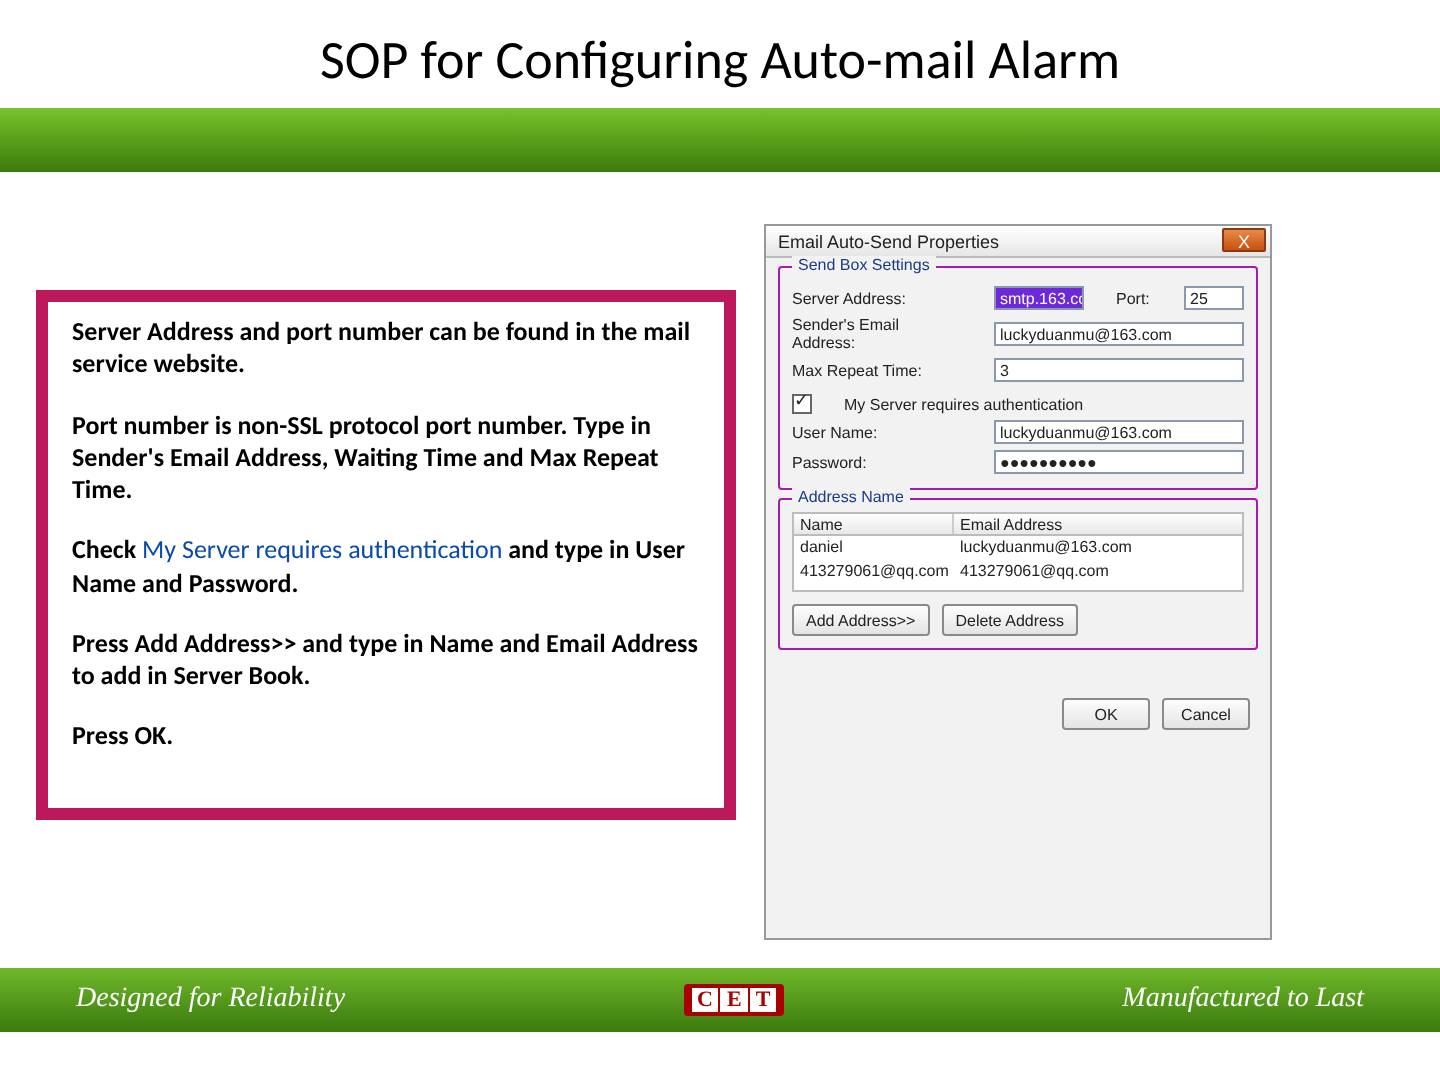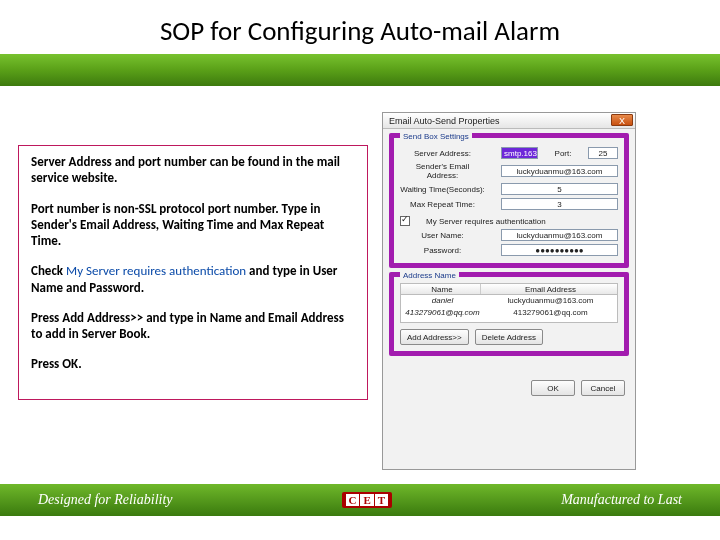--- a/index.html
+++ b/index.html
@@ -22,21 +22,21 @@
     font-size: 27px;
     color: #000000;
     font-weight: 400;
   }
   .left-text {
     position: absolute;
     top: 145px; left: 18px; width: 350px;
     font-size: 13px;
     line-height: 1.25;
     color: #000;
-    border: 1px solid #be185d;
+    border: 6px solid #be185d;
     padding: 8px 12px 12px;
   }
   .left-text p { margin-bottom: 14px; }
   .blue { color: #0a4aa8; }
   .dialog {
     position: absolute;
     top: 112px; left: 382px; width: 254px; height: 358px;
     background: #f2f2f2;
     border: 1px solid #999;
     font-family: "Segoe UI", Tahoma, sans-serif;
@@ -54,25 +54,24 @@
   .close-btn {
     position: absolute; right: 2px; top: 1px;
     width: 22px; height: 12px;
     background: linear-gradient(to bottom, #e88a4a, #c85010);
     color: #fff; font-size: 9px; text-align: center;
     line-height: 12px; border: 1px solid #8a3a10;
     border-radius: 1px;
   }
   .group {
     margin: 4px 6px 2px;
-    border: 5px solid #a21caf;
+    border: 1px solid #a21caf;
     border-radius: 2px;
     padding: 6px 6px 4px;
     position: relative;
-    text-align: center;
   }
   .group-title {
     position: absolute; top: -6px; left: 6px;
     background: #f2f2f2;
     padding: 0 3px;
     color: #1a3a8a;
     font-size: 8px;
   }
   .row { display: flex; align-items: center; margin: 3px 0; gap: 16px; }
   .lbl { width: 85px; }
@@ -89,21 +88,21 @@
   }
   .input.sel { background: #6d28d9; color: #fff; }
   .input.sm { width: 30px; flex: none; }
   .chk { width: 10px; height: 10px; border: 1px solid #666; display: inline-block; background: #fff; position: relative; }
   .chk.on::after { content: "✓"; position: absolute; top: -3px; left: 0; font-size: 9px; }
   .table-head { display: flex; background: linear-gradient(#fff,#e8e8e8); border: 1px solid #bcbcbc; height: 12px; line-height: 11px; }
   .th1 { width: 80px; border-right: 1px solid #ccc; padding-left: 3px; }
   .th2 { flex: 1; padding-left: 3px; }
   .table-body { background: #fff; border: 1px solid #bcbcbc; border-top: none; height: 28px; }
   .trow { display: flex; height: 12px; line-height: 11px; }
-  .td1 { width: 80px; padding-left: 3px; font-style: italic; }
+  .td1 { width: 80px; padding-left: 3px; }
   .td2 { flex: 1; padding-left: 3px; }
   .btn {
     height: 16px; min-width: 60px;
     background: linear-gradient(#fdfdfd,#e4e4e4);
     border: 1px solid #8a8a8a;
     border-radius: 2px;
     font-size: 8px;
     padding: 0 6px;
     display: inline-flex; align-items: center; justify-content: center;
   }
@@ -157,24 +156,20 @@
       <span class="lbl">Server Address:</span>
       <span class="input sel">smtp.163.com</span>
       <span class="lbl2">Port:</span>
       <span class="input sm">25</span>
     </div>
     <div class="row">
       <span class="lbl">Sender's Email Address:</span>
       <span class="input">luckyduanmu@163.com</span>
     </div>
     <div class="row">
-      <span class="lbl">Waiting Time(Seconds):</span>
-      <span class="input">5</span>
-    </div>
-    <div class="row">
       <span class="lbl">Max Repeat Time:</span>
       <span class="input">3</span>
     </div>
     <div class="row" style="margin-top:6px">
       <span class="chk on"></span>
       <span>My Server requires authentication</span>
     </div>
     <div class="row">
       <span class="lbl">User Name:</span>
       <span class="input">luckyduanmu@163.com</span>

